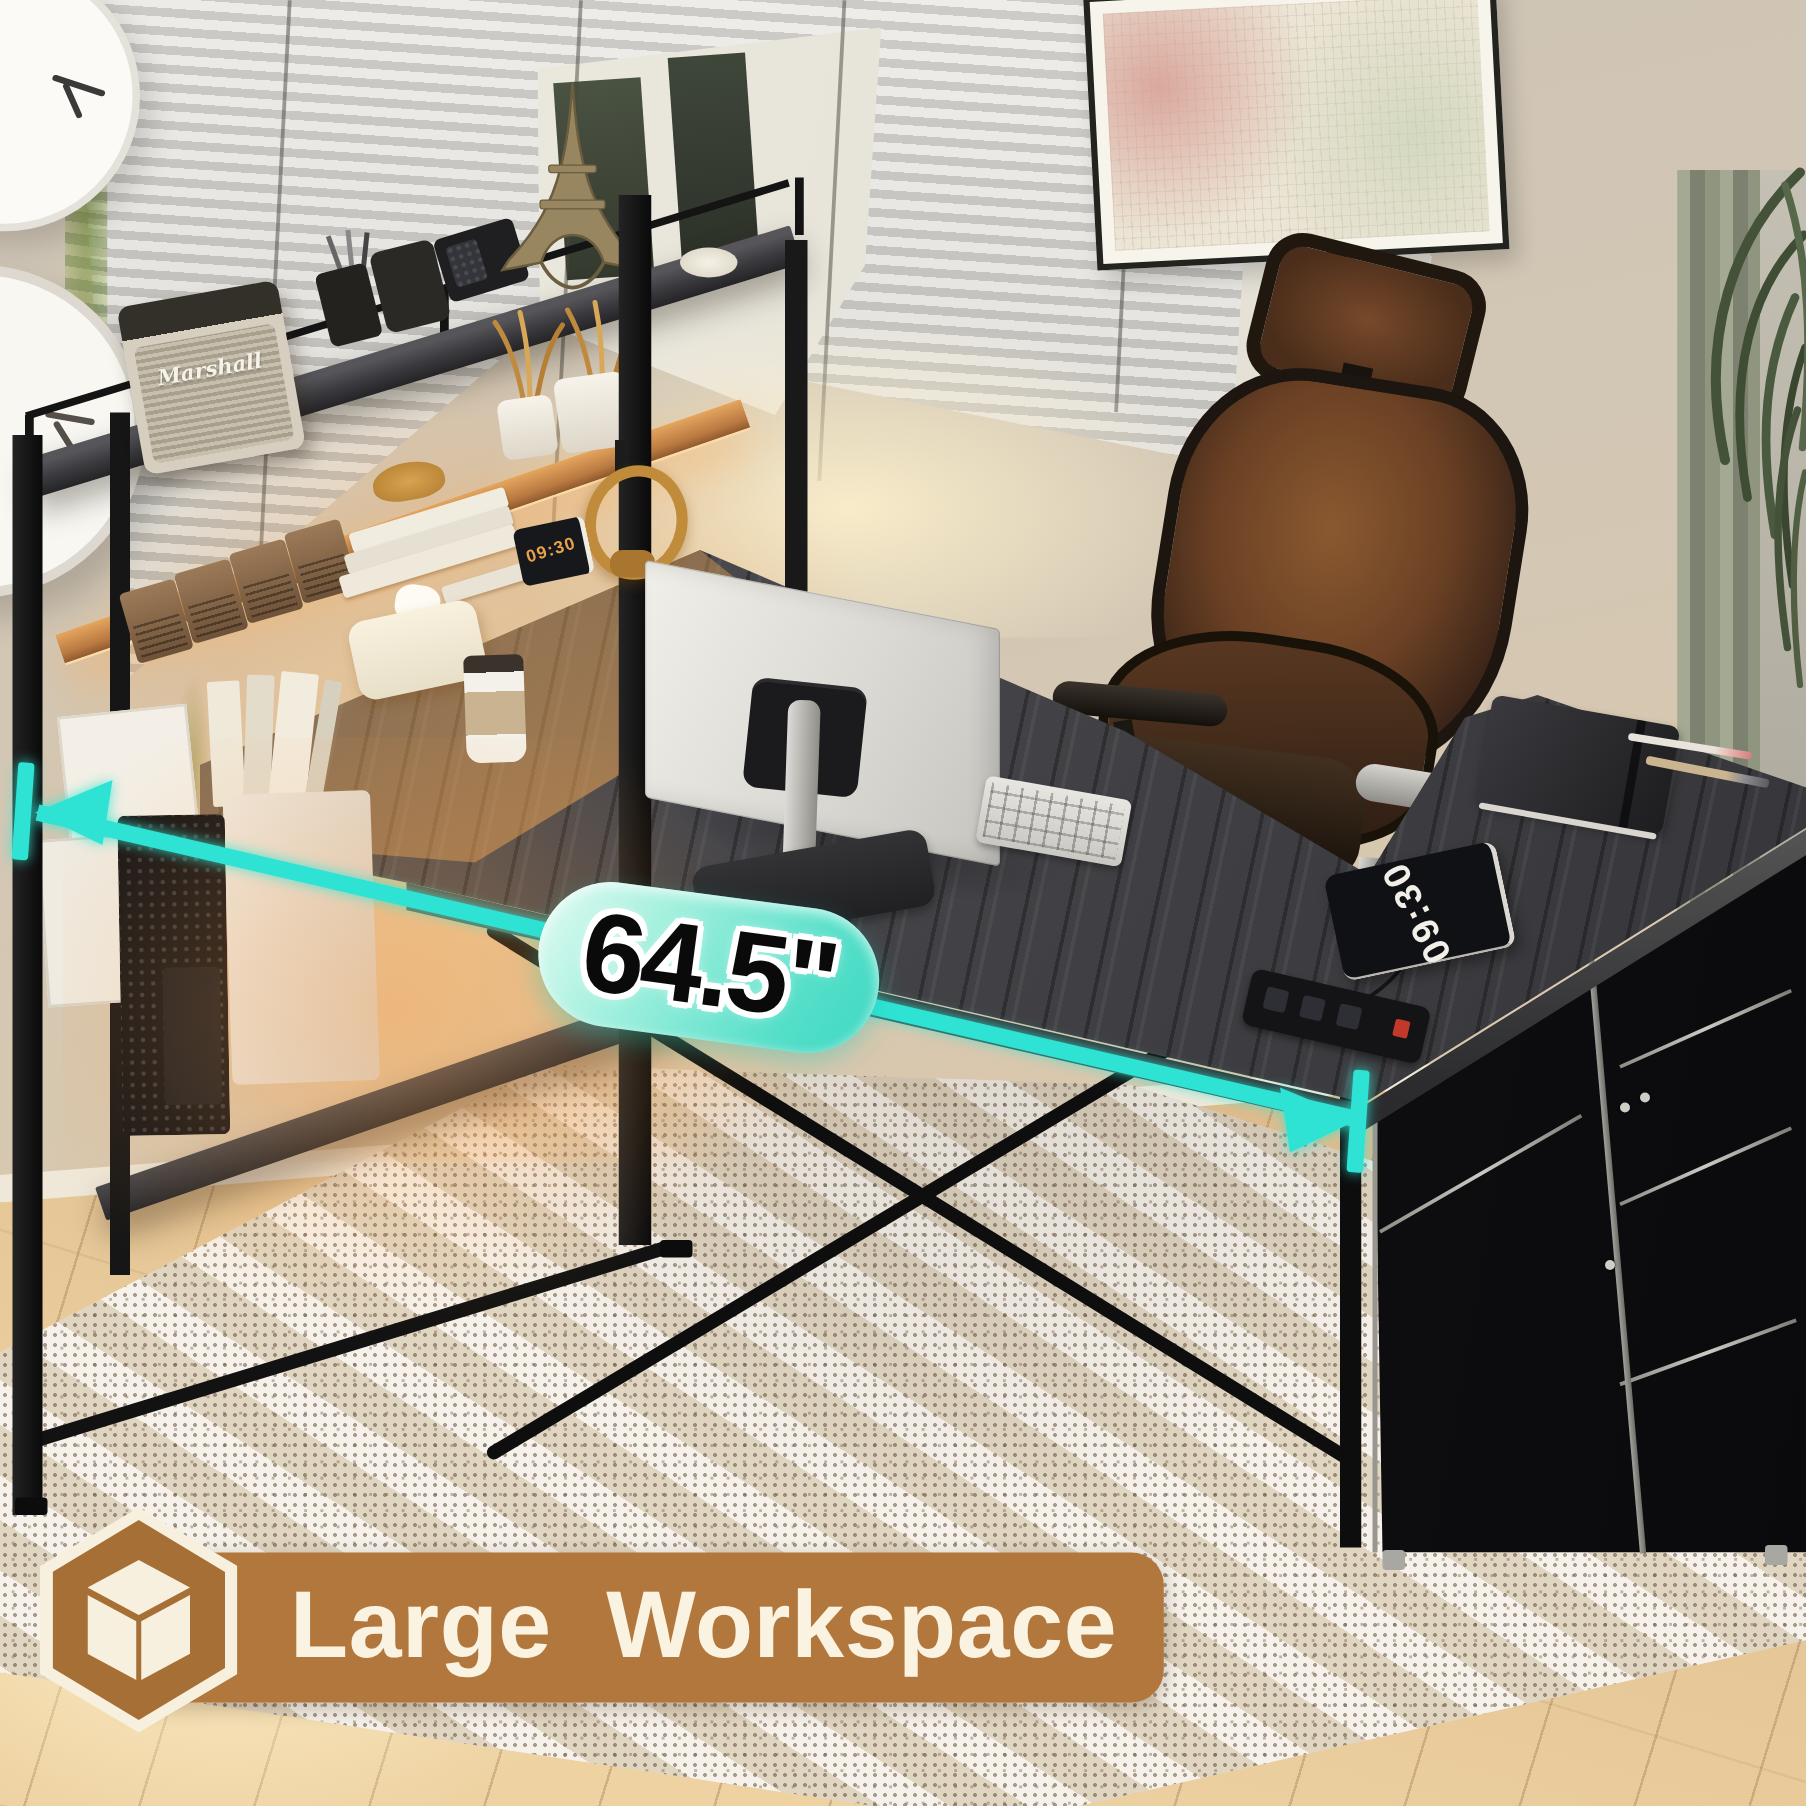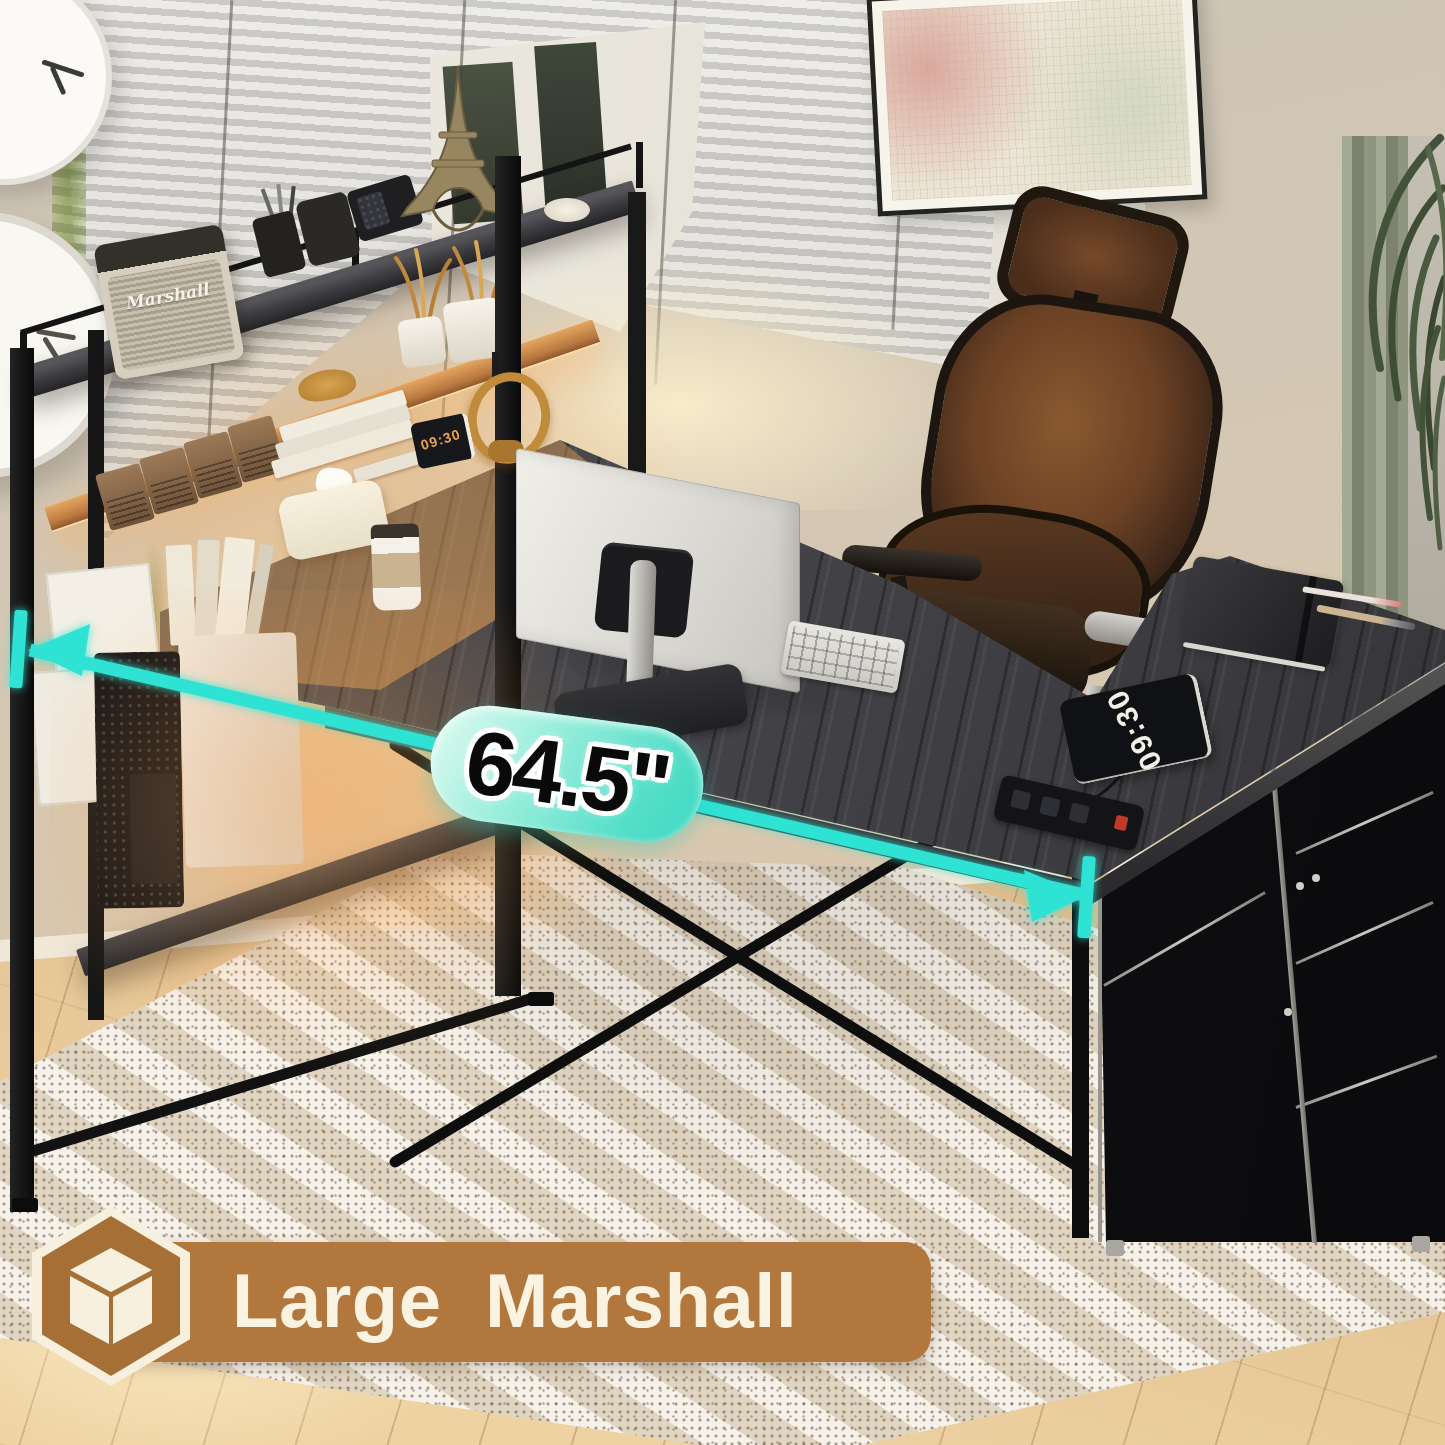--- a/index.html
+++ b/index.html
@@ -470,21 +470,21 @@
       <rect x="1080" y="856" width="13" height="82" rx="3" transform="rotate(4 1086 897)"></rect>
       <polygon points="28,650 90,624 82,676"></polygon>
       <polygon points="1086,896 1024,870 1032,922"></polygon>
     </g>
   </svg>
   <div class="abs pill">
     <span>64.5"</span>
   </div>
 
   <div class="abs banner">
-    <span>Large Marshall</span>
+    <span>Large Workspace</span>
   </div>
   <div class="abs hexagon">
     <div class="hex-in"></div>
   </div>
   <svg class="abs cube-svg" viewBox="0 0 82 96">
     <g fill="#f8f0df">
       <polygon points="41,0 82,22 41,44 0,22"></polygon>
       <polygon points="0,28 39,49 39,96 0,75"></polygon>
       <polygon points="43,49 82,28 82,75 43,96"></polygon>
     </g>

